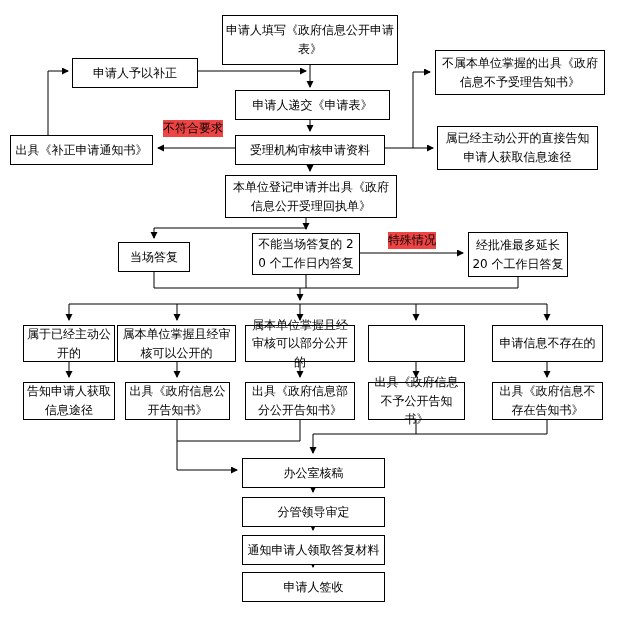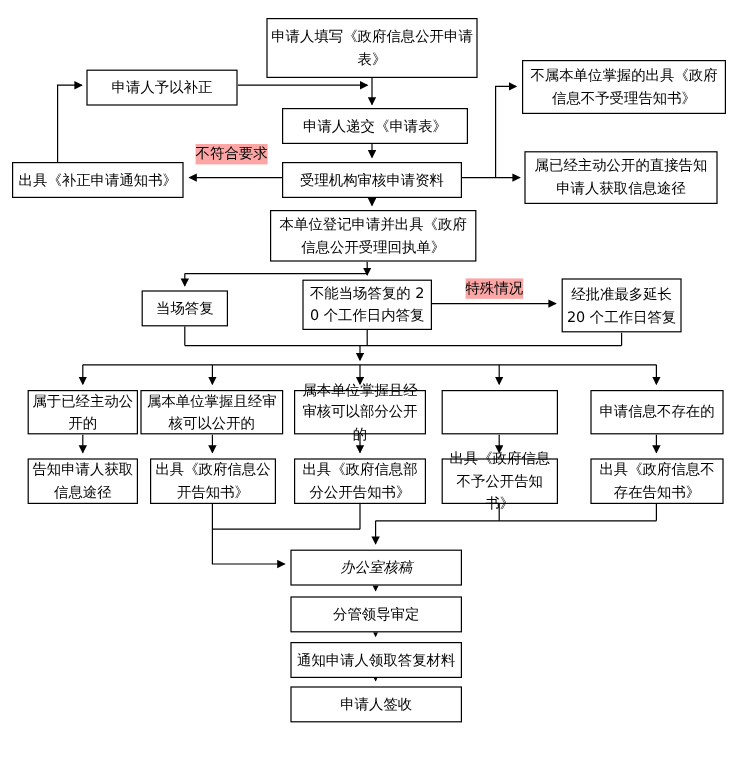--- a/index.html
+++ b/index.html
@@ -29,21 +29,21 @@
     text-align: center;
     font-size: 12px;
     line-height: 1.55;
     padding: 14px 3px;
     word-break: break-all;
   }
   .edge-label {
     position: absolute;
     font-size: 12px;
     white-space: nowrap;
-    background: #fca5a5;
+    background: #ef4444;
   }
 </style>
 </head>
 <body>
 
 <div class="canvas">
 
   <svg class="connector-layer" width="617" height="644" viewBox="0 0 617 644" xmlns="http://www.w3.org/2000/svg">
     <defs>
       <marker id="arw" markerWidth="9" markerHeight="8" refX="6" refY="3.5" orient="auto" markerUnits="userSpaceOnUse">
@@ -142,21 +142,21 @@
   <div class="node" style="left:23px; top:382px; width:92px; height:38px;">告知申请人获取信息途径</div>
 
   <div class="node" style="left:125px; top:382px; width:105px; height:38px;">出具《政府信息公开告知书》</div>
 
   <div class="node" style="left:245px; top:382px; width:110px; height:38px;text-align:center;">出具《政府信息部分公开告知书》</div>
 
   <div class="node" style="left:368px; top:382px; width:97px; height:38px;">出具《政府信息不予公开告知书》</div>
 
   <div class="node" style="left:492px; top:382px; width:111px; height:38px;">出具《政府信息不存在告知书》</div>
 
-  <div class="node" style="left:242px; top:458px; width:143px; height:25px;font-style:italic;">办公室核稿</div>
+  <div class="node" style="left:242px; top:458px; width:143px; height:25px;">办公室核稿</div>
 
   <div class="node" style="left:242px; top:497px; width:143px; height:25px;">分管领导审定</div>
 
   <div class="node" style="left:242px; top:535px; width:143px; height:25px;">通知申请人领取答复材料</div>
 
   <div class="node" style="left:242px; top:572px; width:143px; height:25px;">申请人签收</div>
 
   <div class="edge-label" style="left:163px; top:120px;">不符合要求</div>
 
   <div class="edge-label" style="left:388px; top:232px;font-family:Liberation Mono, monospace;">特殊情况</div>

